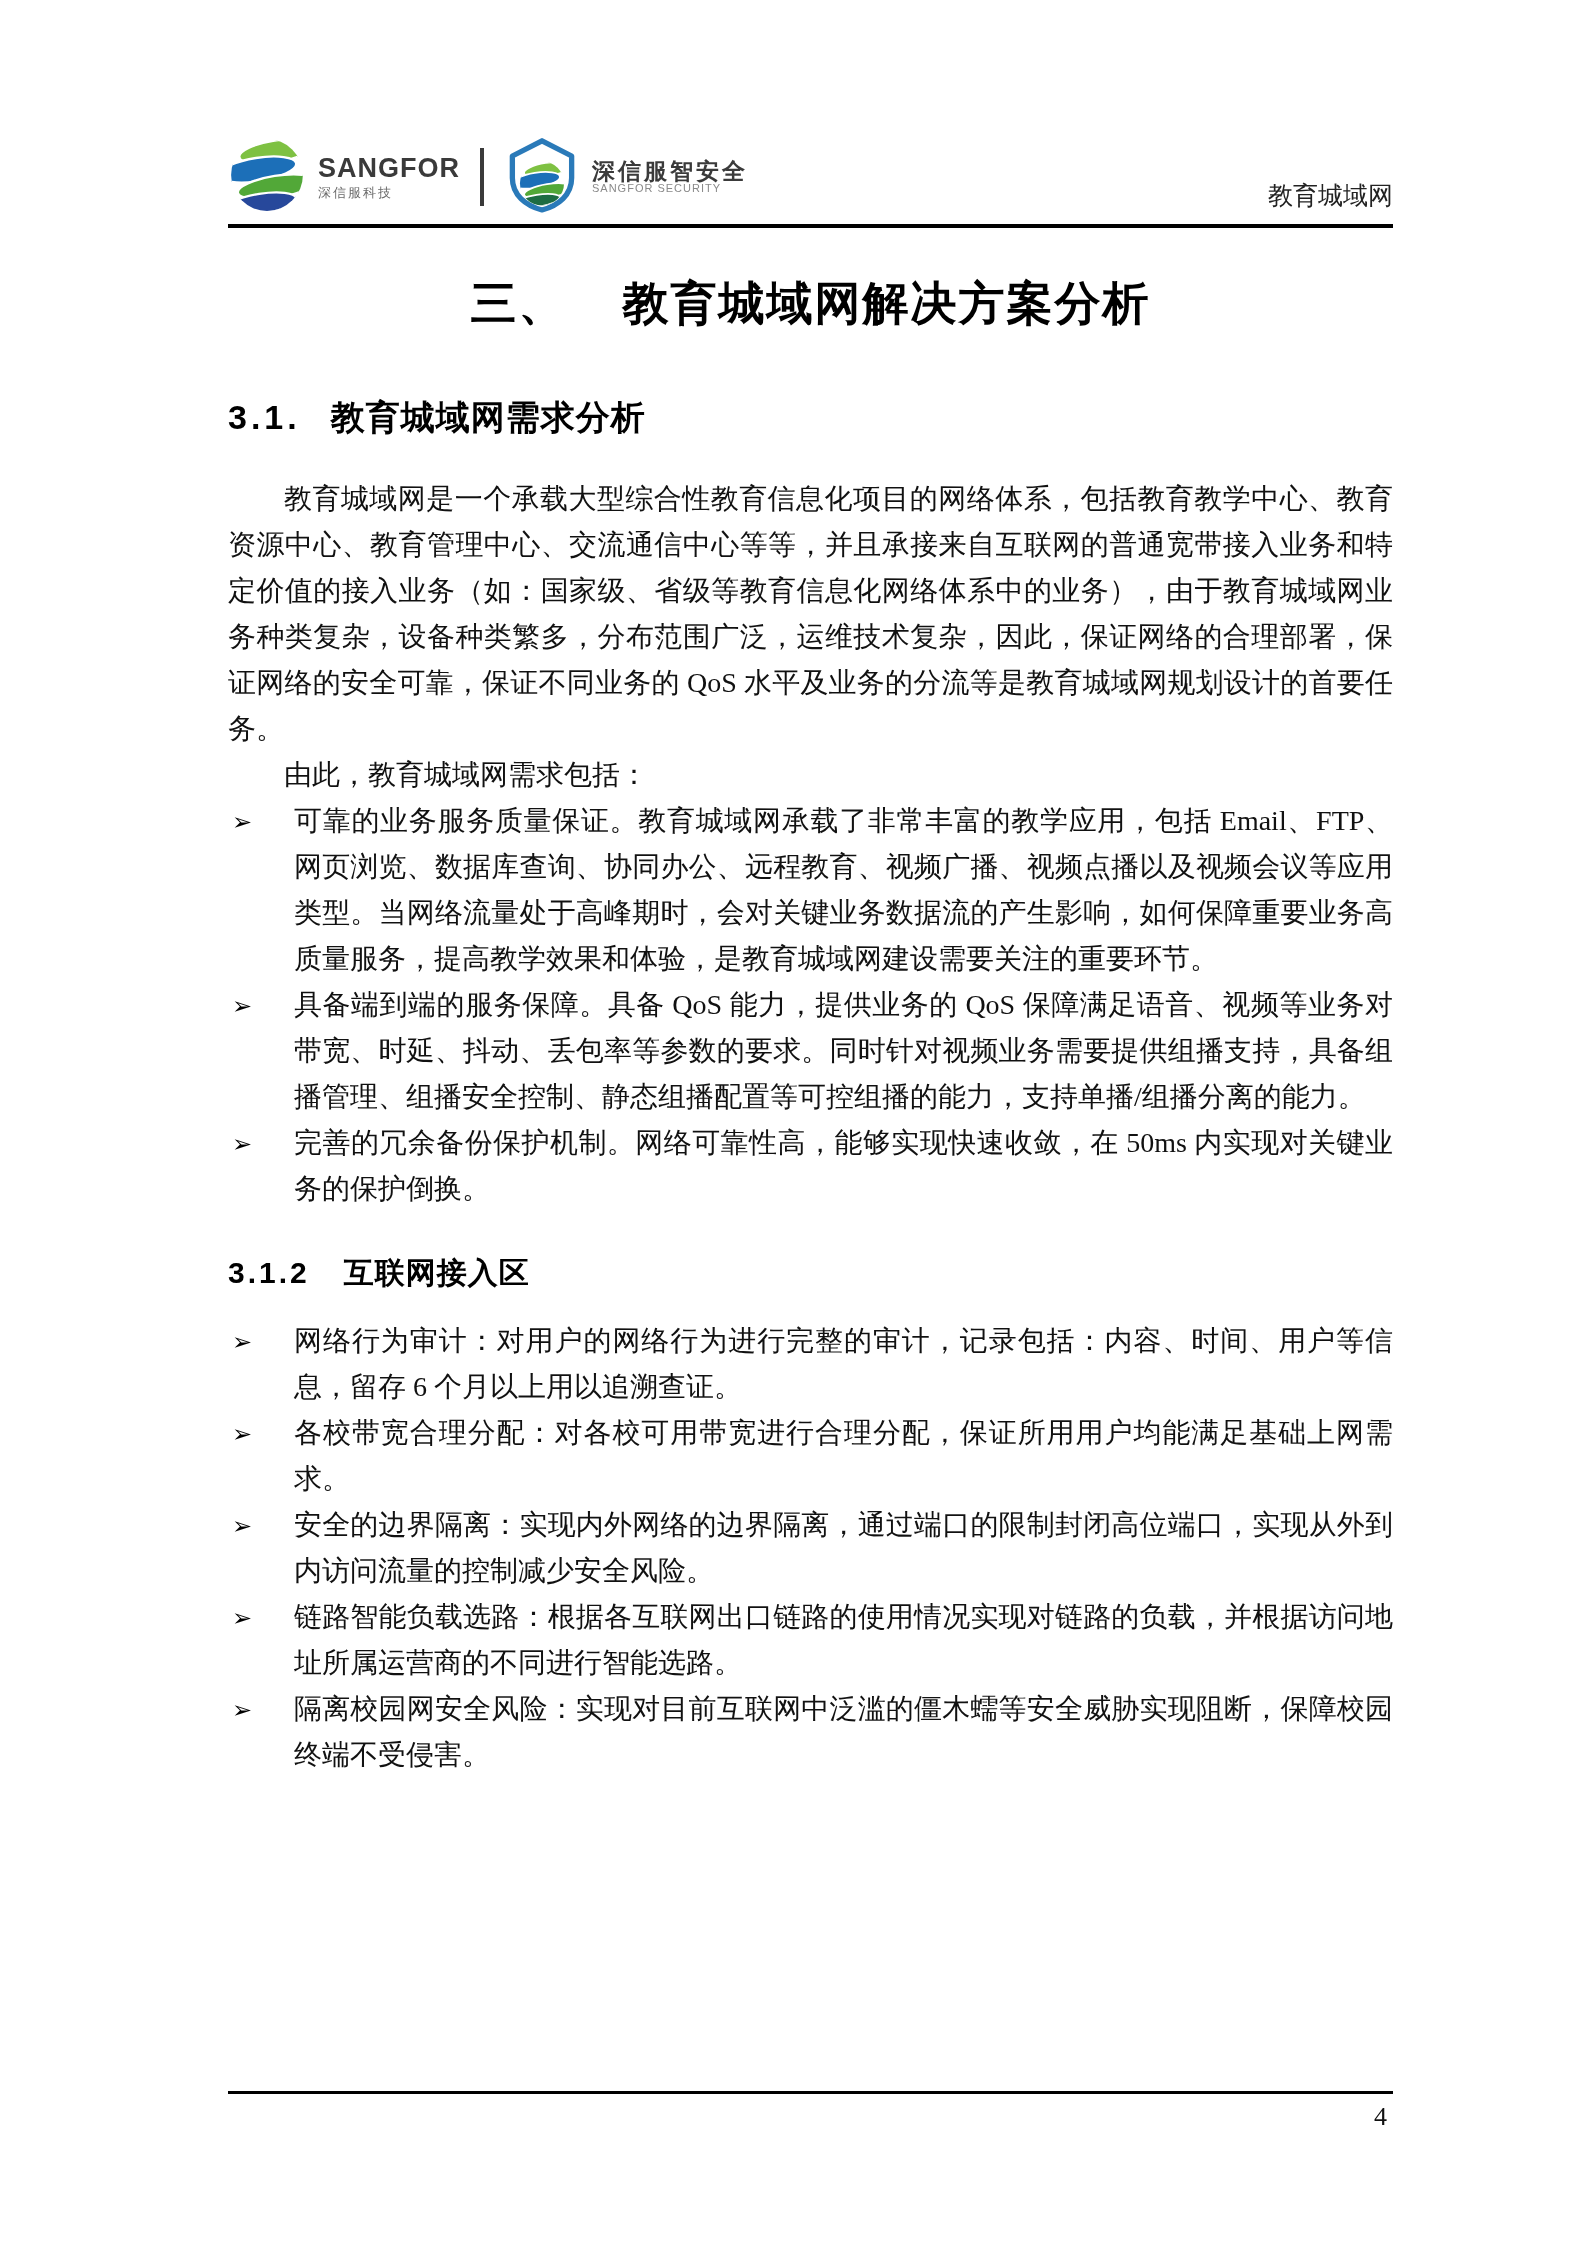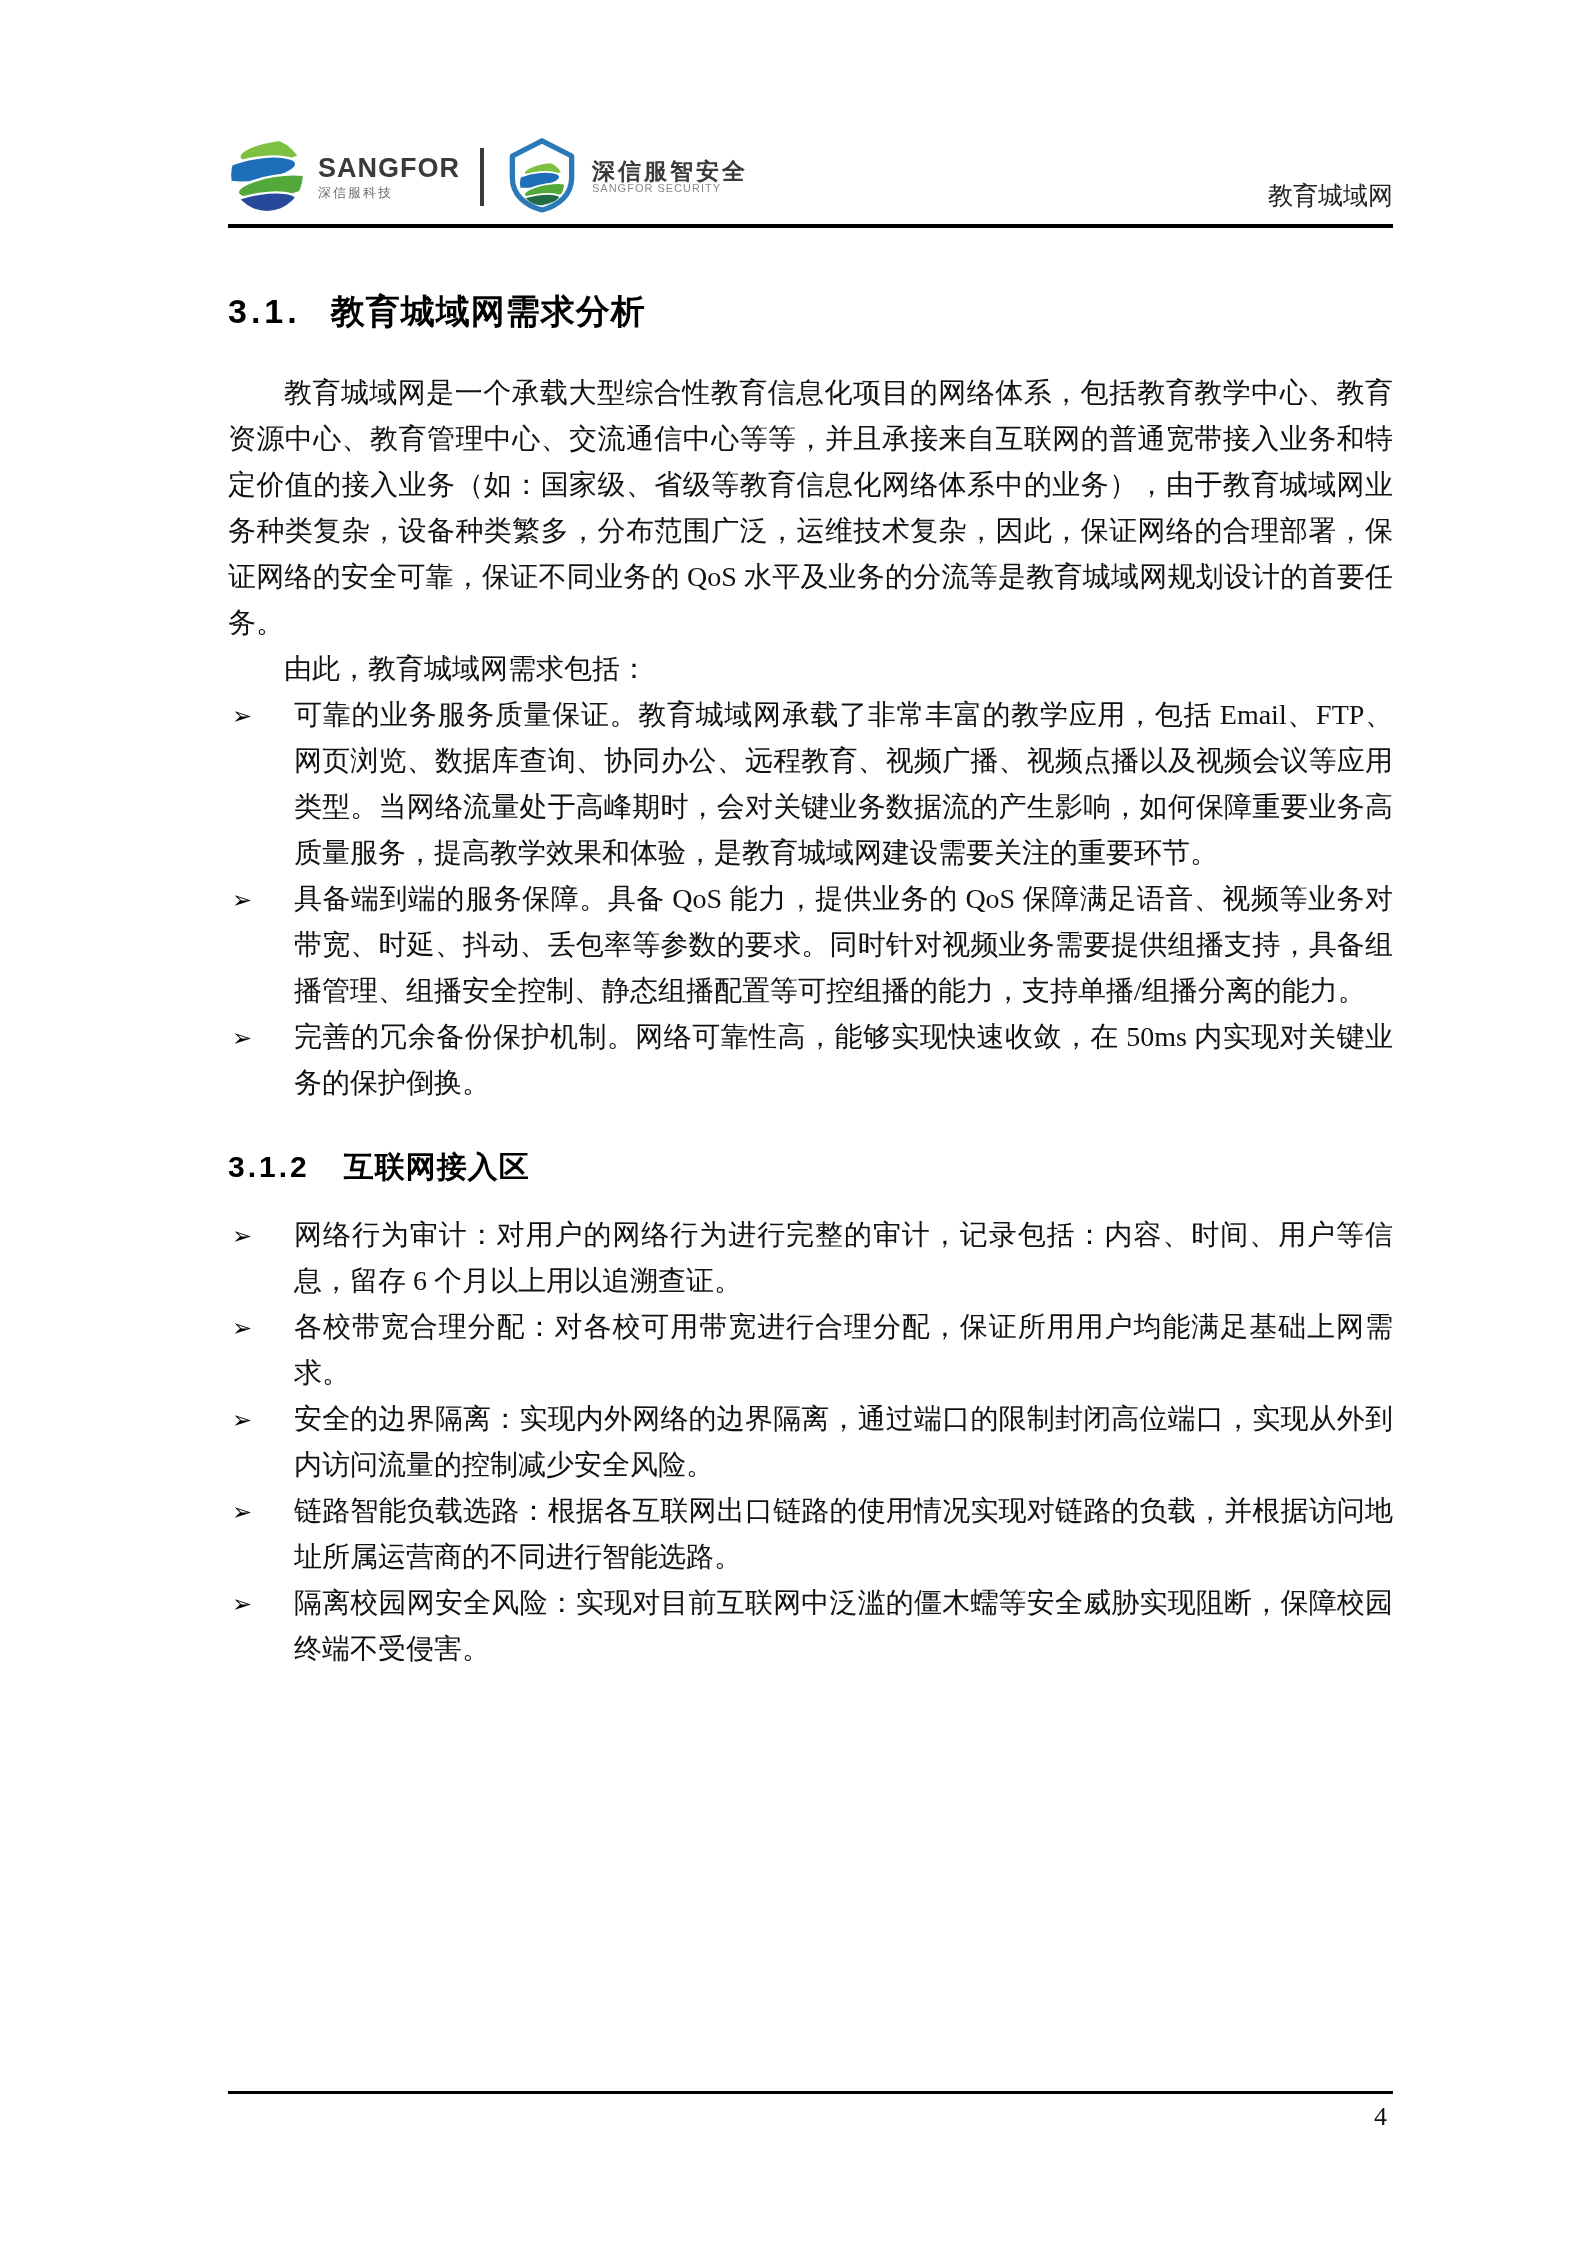--- a/index.html
+++ b/index.html
@@ -129,20 +129,21 @@
             <span class="brand-sub-en">SANGFOR  SECURITY</span>
           </span>
         </div>
       </div>
 
       <div class="header-doc-title">教育城域网</div>
     </div>
     <div class="header-rule"></div>
   </div>
 
+  <h1 class="doc-title"><span>三、</span><span class="gap"></span><span>教育城域网解决方案分析</span></h1>
 
   <h2 class="h2"><span class="num">3.1.</span><span>教育城域网需求分析</span></h2>
 
   <p class="para">教育城域网是一个承载大型综合性教育信息化项目的网络体系，包括教育教学中心、教育资源中心、教育管理中心、交流通信中心等等，并且承接来自互联网的普通宽带接入业务和特定价值的接入业务（如：国家级、省级等教育信息化网络体系中的业务），由于教育城域网业务种类复杂，设备种类繁多，分布范围广泛，运维技术复杂，因此，保证网络的合理部署，保证网络的安全可靠，保证不同业务的 QoS 水平及业务的分流等是教育城域网规划设计的首要任务。</p>
   <p class="para follow">由此，教育城域网需求包括：</p>
 
 
   <div class="bullets">
     <div class="bullet"><span class="marker">➢</span><span>可靠的业务服务质量保证。教育城域网承载了非常丰富的教学应用，包括 Email、FTP、网页浏览、数据库查询、协同办公、远程教育、视频广播、视频点播以及视频会议等应用类型。当网络流量处于高峰期时，会对关键业务数据流的产生影响，如何保障重要业务高质量服务，提高教学效果和体验，是教育城域网建设需要关注的重要环节。</span></div>
     <div class="bullet"><span class="marker">➢</span><span>具备端到端的服务保障。具备 QoS 能力，提供业务的 QoS 保障满足语音、视频等业务对带宽、时延、抖动、丢包率等参数的要求。同时针对视频业务需要提供组播支持，具备组播管理、组播安全控制、静态组播配置等可控组播的能力，支持单播/组播分离的能力。</span></div>

